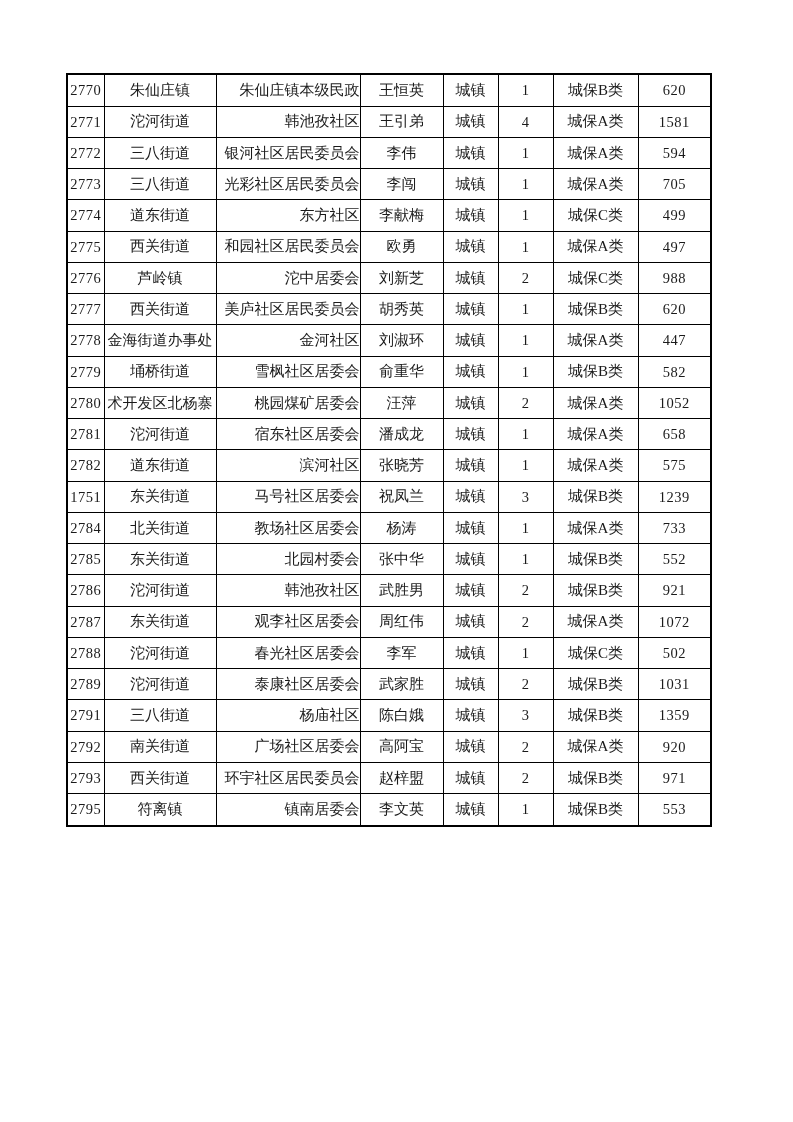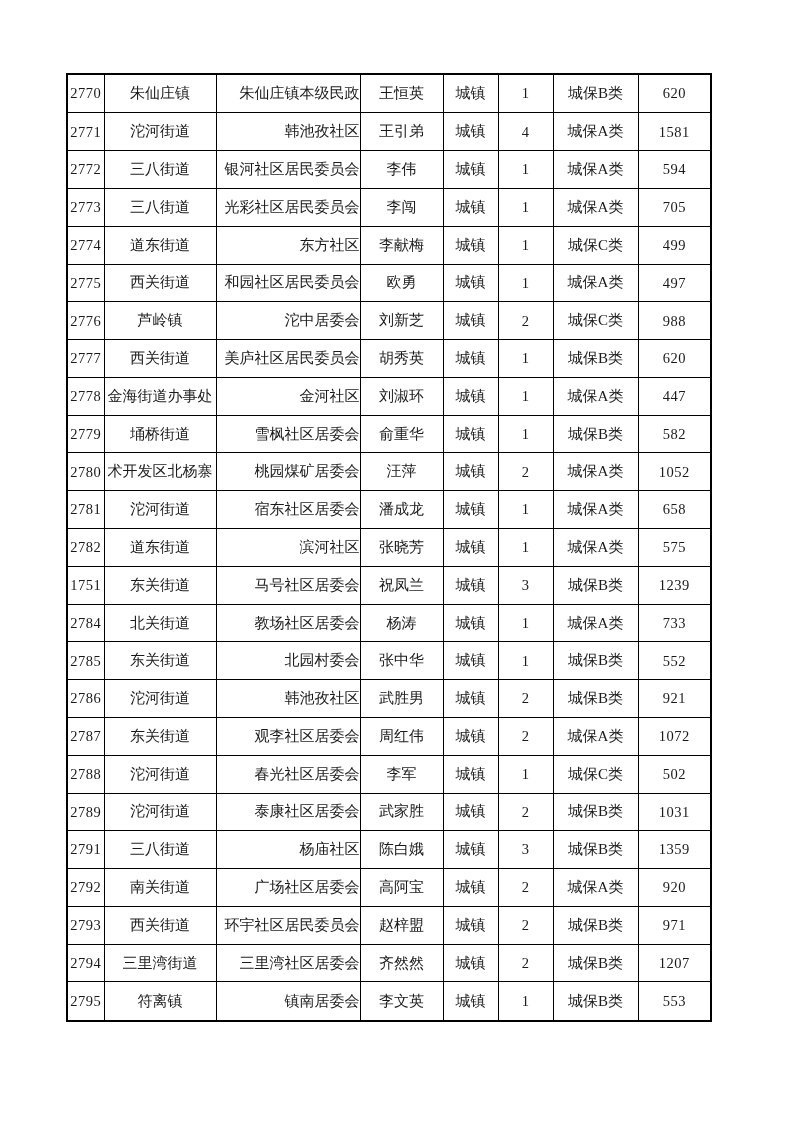--- a/index.html
+++ b/index.html
@@ -12,21 +12,21 @@
     height: 1122px;
     position: relative;
     font-family: "Liberation Serif", "DejaVu Serif", serif;
     color: #1a1a1a;
   }
   .sheet-table {
     position: absolute;
     left: 66px;
     top: 73px;
     width: 644px;
-    height: 949px;
+    height: 754px;
     border-collapse: collapse;
     table-layout: fixed;
     border: 2px solid #000000;
   }
   .sheet-table td {
     border: 1px solid #000000;
     font-size: 15px;
     line-height: 1;
     text-align: center;
     vertical-align: middle;
@@ -293,30 +293,20 @@
         <td class="c0">2793</td>
         <td class="c1">西关街道</td>
         <td class="c2">环宇社区居民委员会</td>
         <td class="c3">赵梓盟</td>
         <td class="c4">城镇</td>
         <td class="c5">2</td>
         <td class="c6">城保B类</td>
         <td class="c7">971</td>
       </tr>
       <tr>
-        <td class="c0">2794</td>
-        <td class="c1">三里湾街道</td>
-        <td class="c2">三里湾社区居委会</td>
-        <td class="c3">齐然然</td>
-        <td class="c4">城镇</td>
-        <td class="c5">2</td>
-        <td class="c6">城保B类</td>
-        <td class="c7">1207</td>
-      </tr>
-      <tr>
         <td class="c0">2795</td>
         <td class="c1">符离镇</td>
         <td class="c2">镇南居委会</td>
         <td class="c3">李文英</td>
         <td class="c4">城镇</td>
         <td class="c5">1</td>
         <td class="c6">城保B类</td>
         <td class="c7">553</td>
       </tr>
     </tbody>

